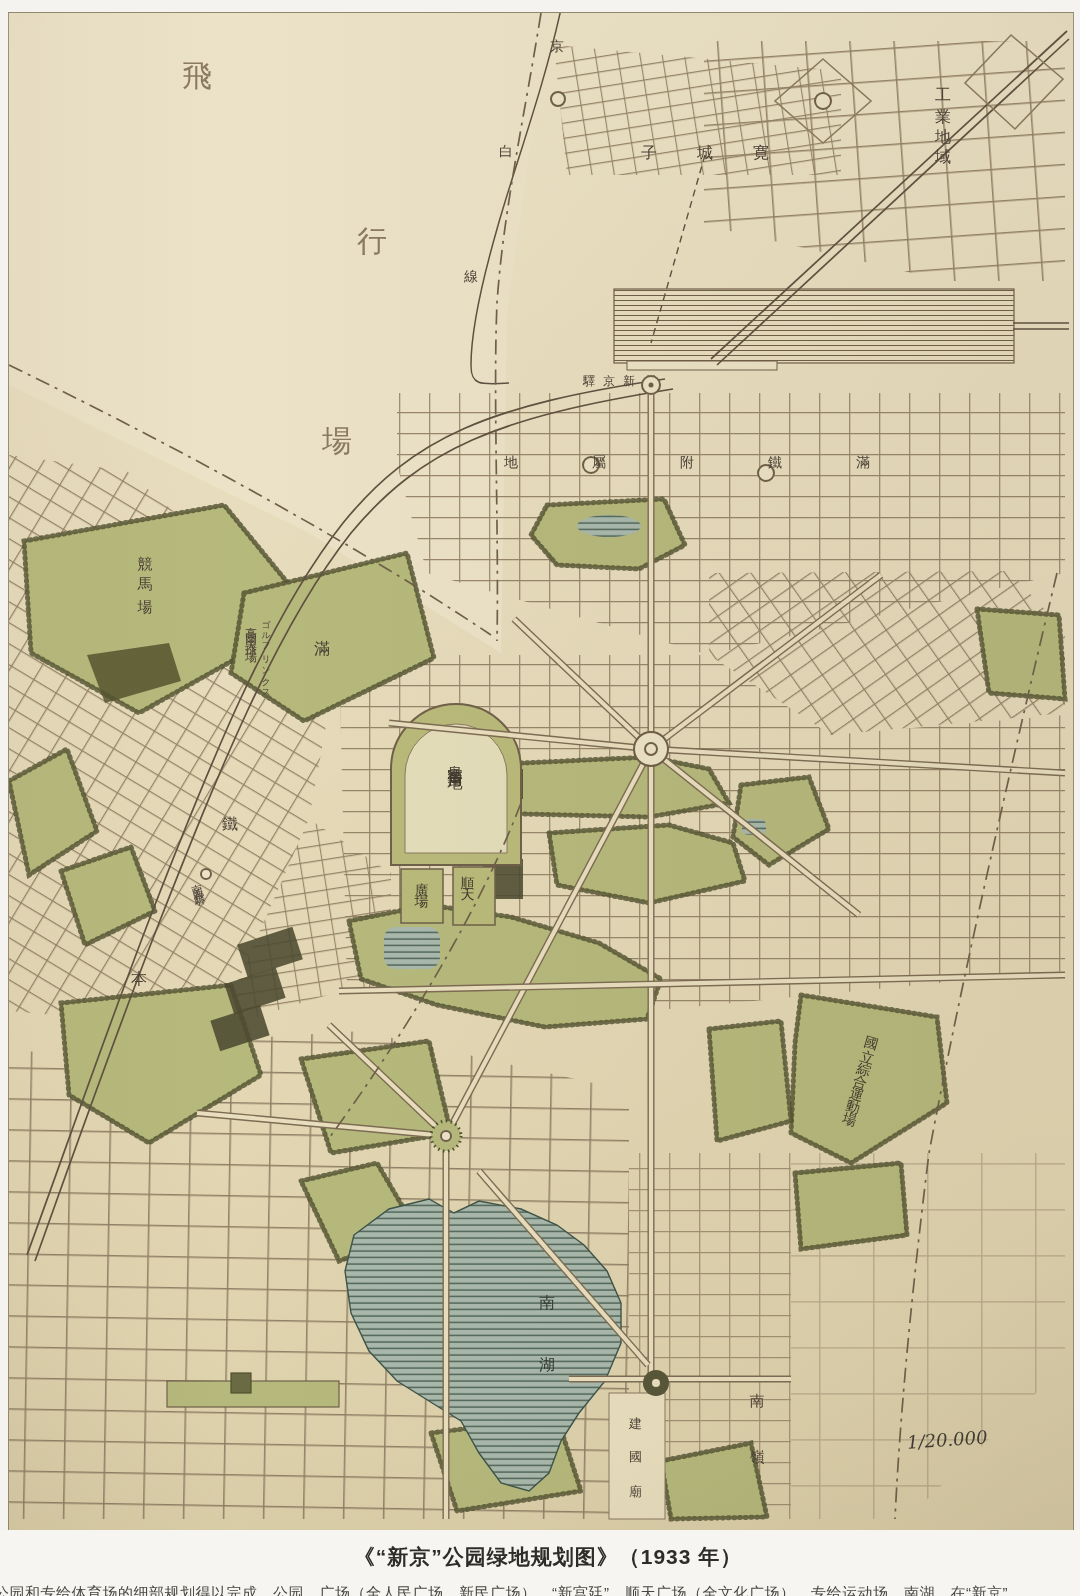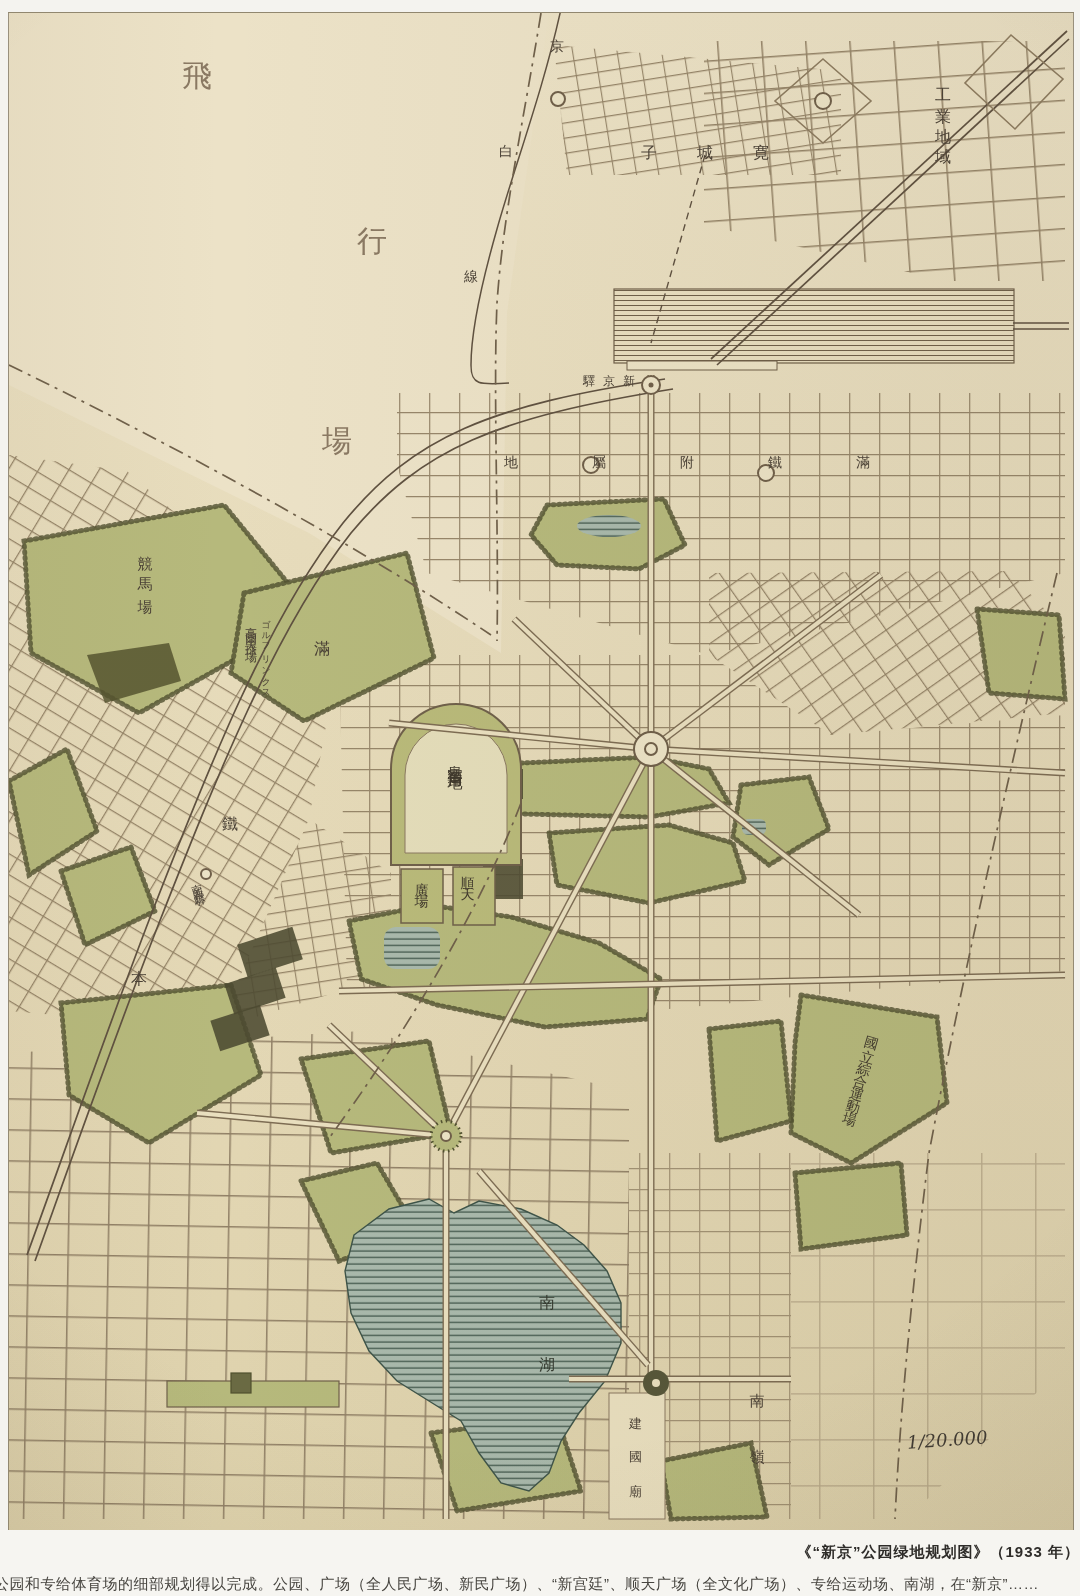--- a/index.html
+++ b/index.html
@@ -12,21 +12,21 @@
   .vignette{position:absolute;left:0;top:0;width:100%;height:100%;pointer-events:none;
          background:radial-gradient(130% 95% at 48% 42%, rgba(0,0,0,0) 55%, rgba(75,60,38,.16) 100%),
                     linear-gradient(90deg, rgba(120,100,70,.05), rgba(255,255,255,0) 20%, rgba(90,72,46,.07) 95%);}
   .lbl{position:absolute;color:#4a4136;line-height:1;white-space:nowrap;
        font-family:"DejaVu Sans",sans-serif;}
   .v{writing-mode:vertical-rl;text-orientation:upright;}
   .rtl{unicode-bidi:bidi-override;direction:rtl;}
   .faint{color:#8a7963;}
   .scale-lbl{font-family:"DejaVu Serif",serif;font-style:italic;color:#3f3a33;transform:rotate(-4deg);}
   .caption{position:absolute;left:0;top:1530px;width:1080px;height:66px;background:#f6f5f1;overflow:hidden;}
-  .caption-title{margin-top:13px;text-align:right;font-size:15px;font-weight:600;color:#2e2c29;letter-spacing:1px;margin-left:16px;}
+  .caption-title{margin-top:13px;text-align:center;font-size:21px;font-weight:600;color:#2e2c29;letter-spacing:1px;margin-left:16px;}
   .caption-note{margin-top:13px;margin-left:-6px;font-size:15px;color:#474540;letter-spacing:.5px;white-space:nowrap;}
   
   .park{fill:#b6b97c;}
   .pedge{fill:none;stroke:#50502f;stroke-width:5;stroke-dasharray:1.5 4.2;stroke-linecap:round;opacity:.8;}
   .road{stroke:#7d6c53;stroke-width:7;fill:none;}
   .roadi{stroke:#e9dfbf;stroke-width:4.2;fill:none;}
   .rail{stroke:#5f5140;stroke-width:1.7;fill:none;}
   .dashdot{stroke:#6f604a;stroke-width:1.7;fill:none;stroke-dasharray:15 6 3 6;}
   .water{fill:#a9b9ac;}
   .node{fill:#ece3c6;stroke:#6f5f49;stroke-width:2;}

